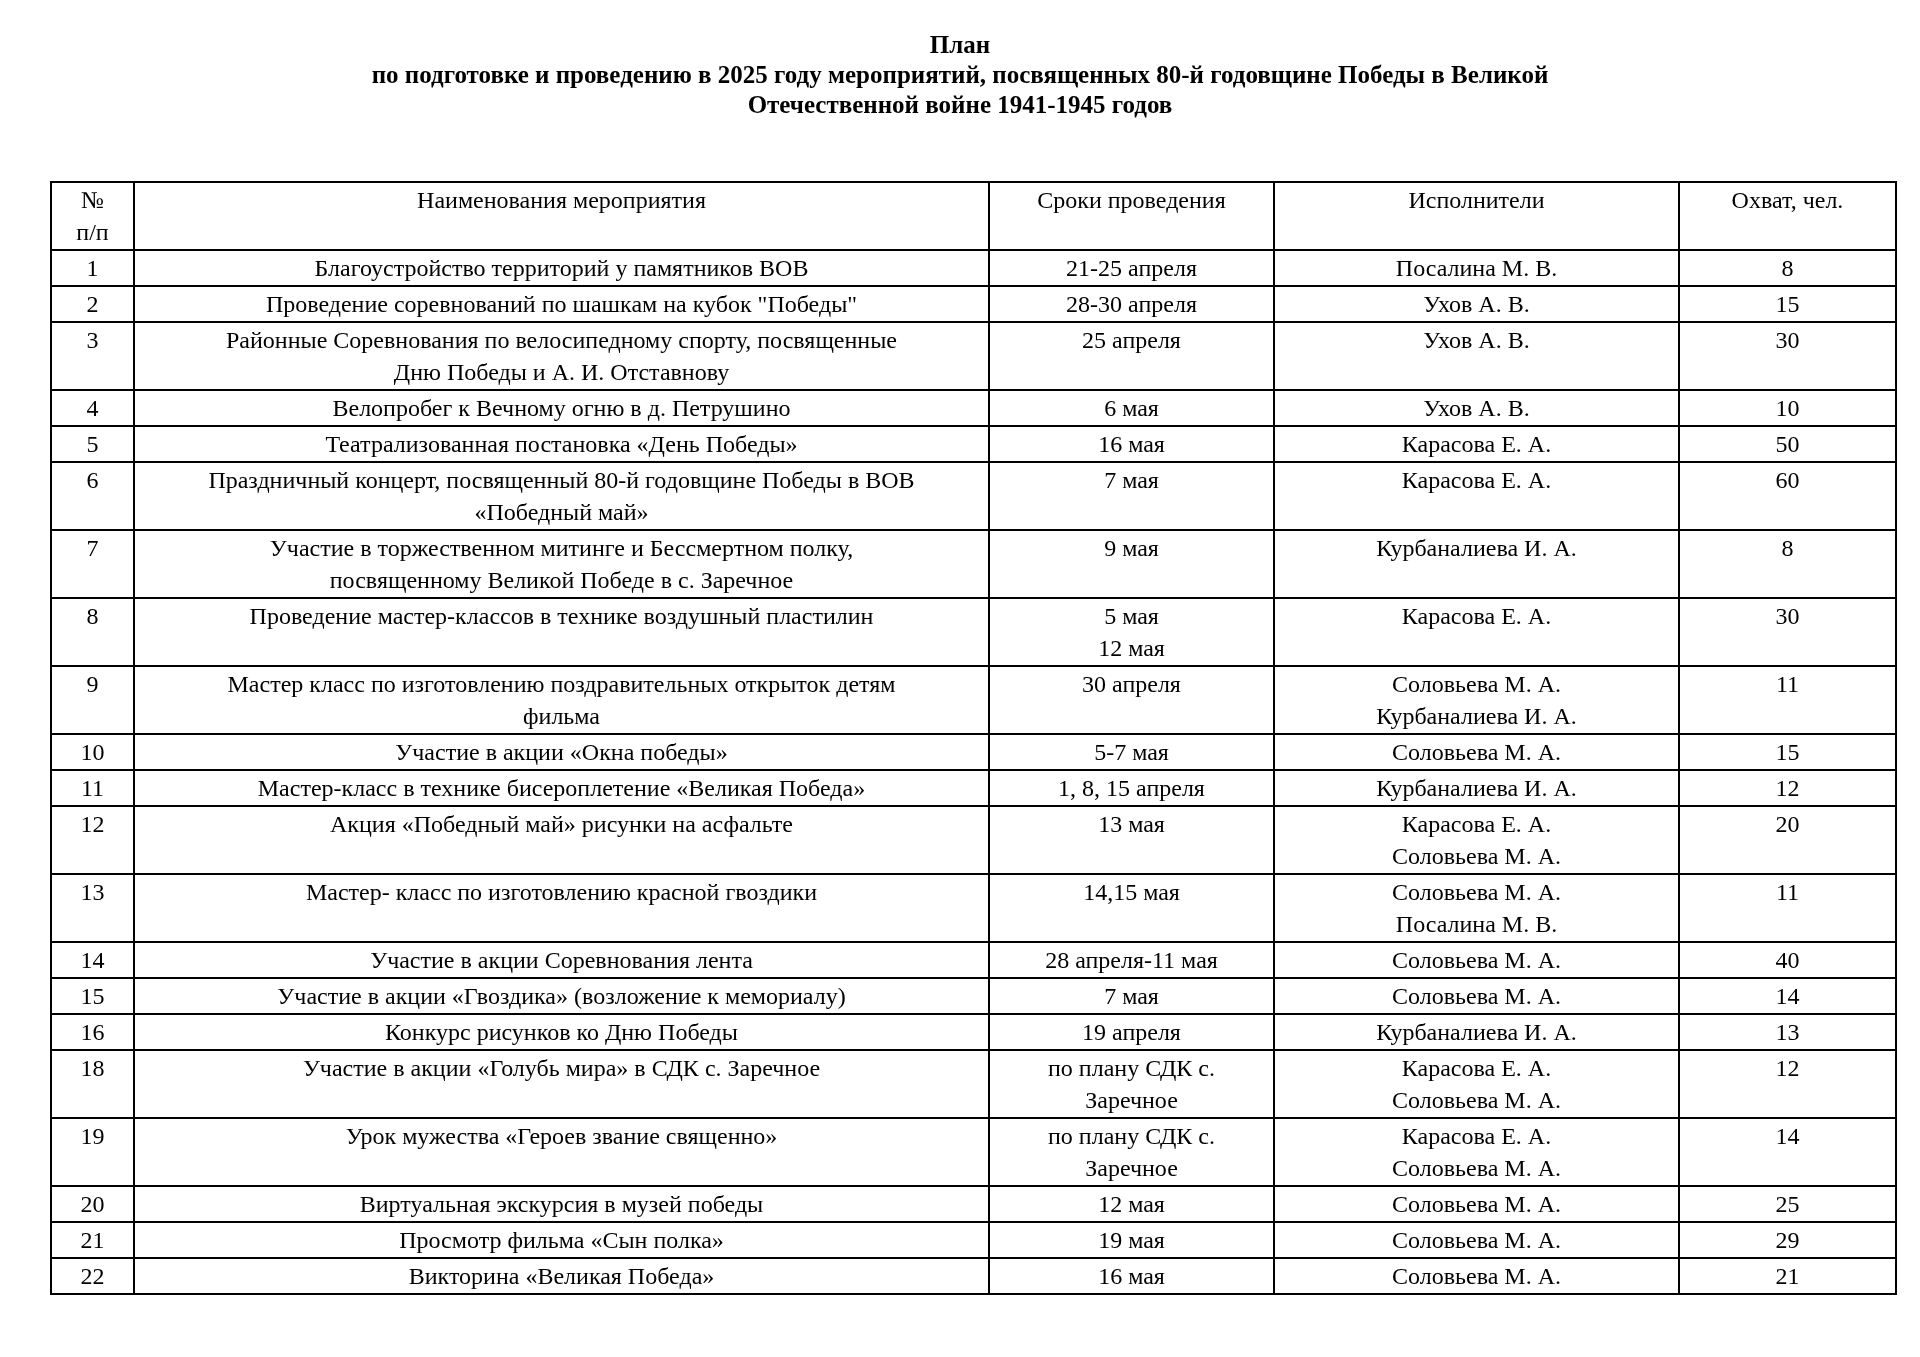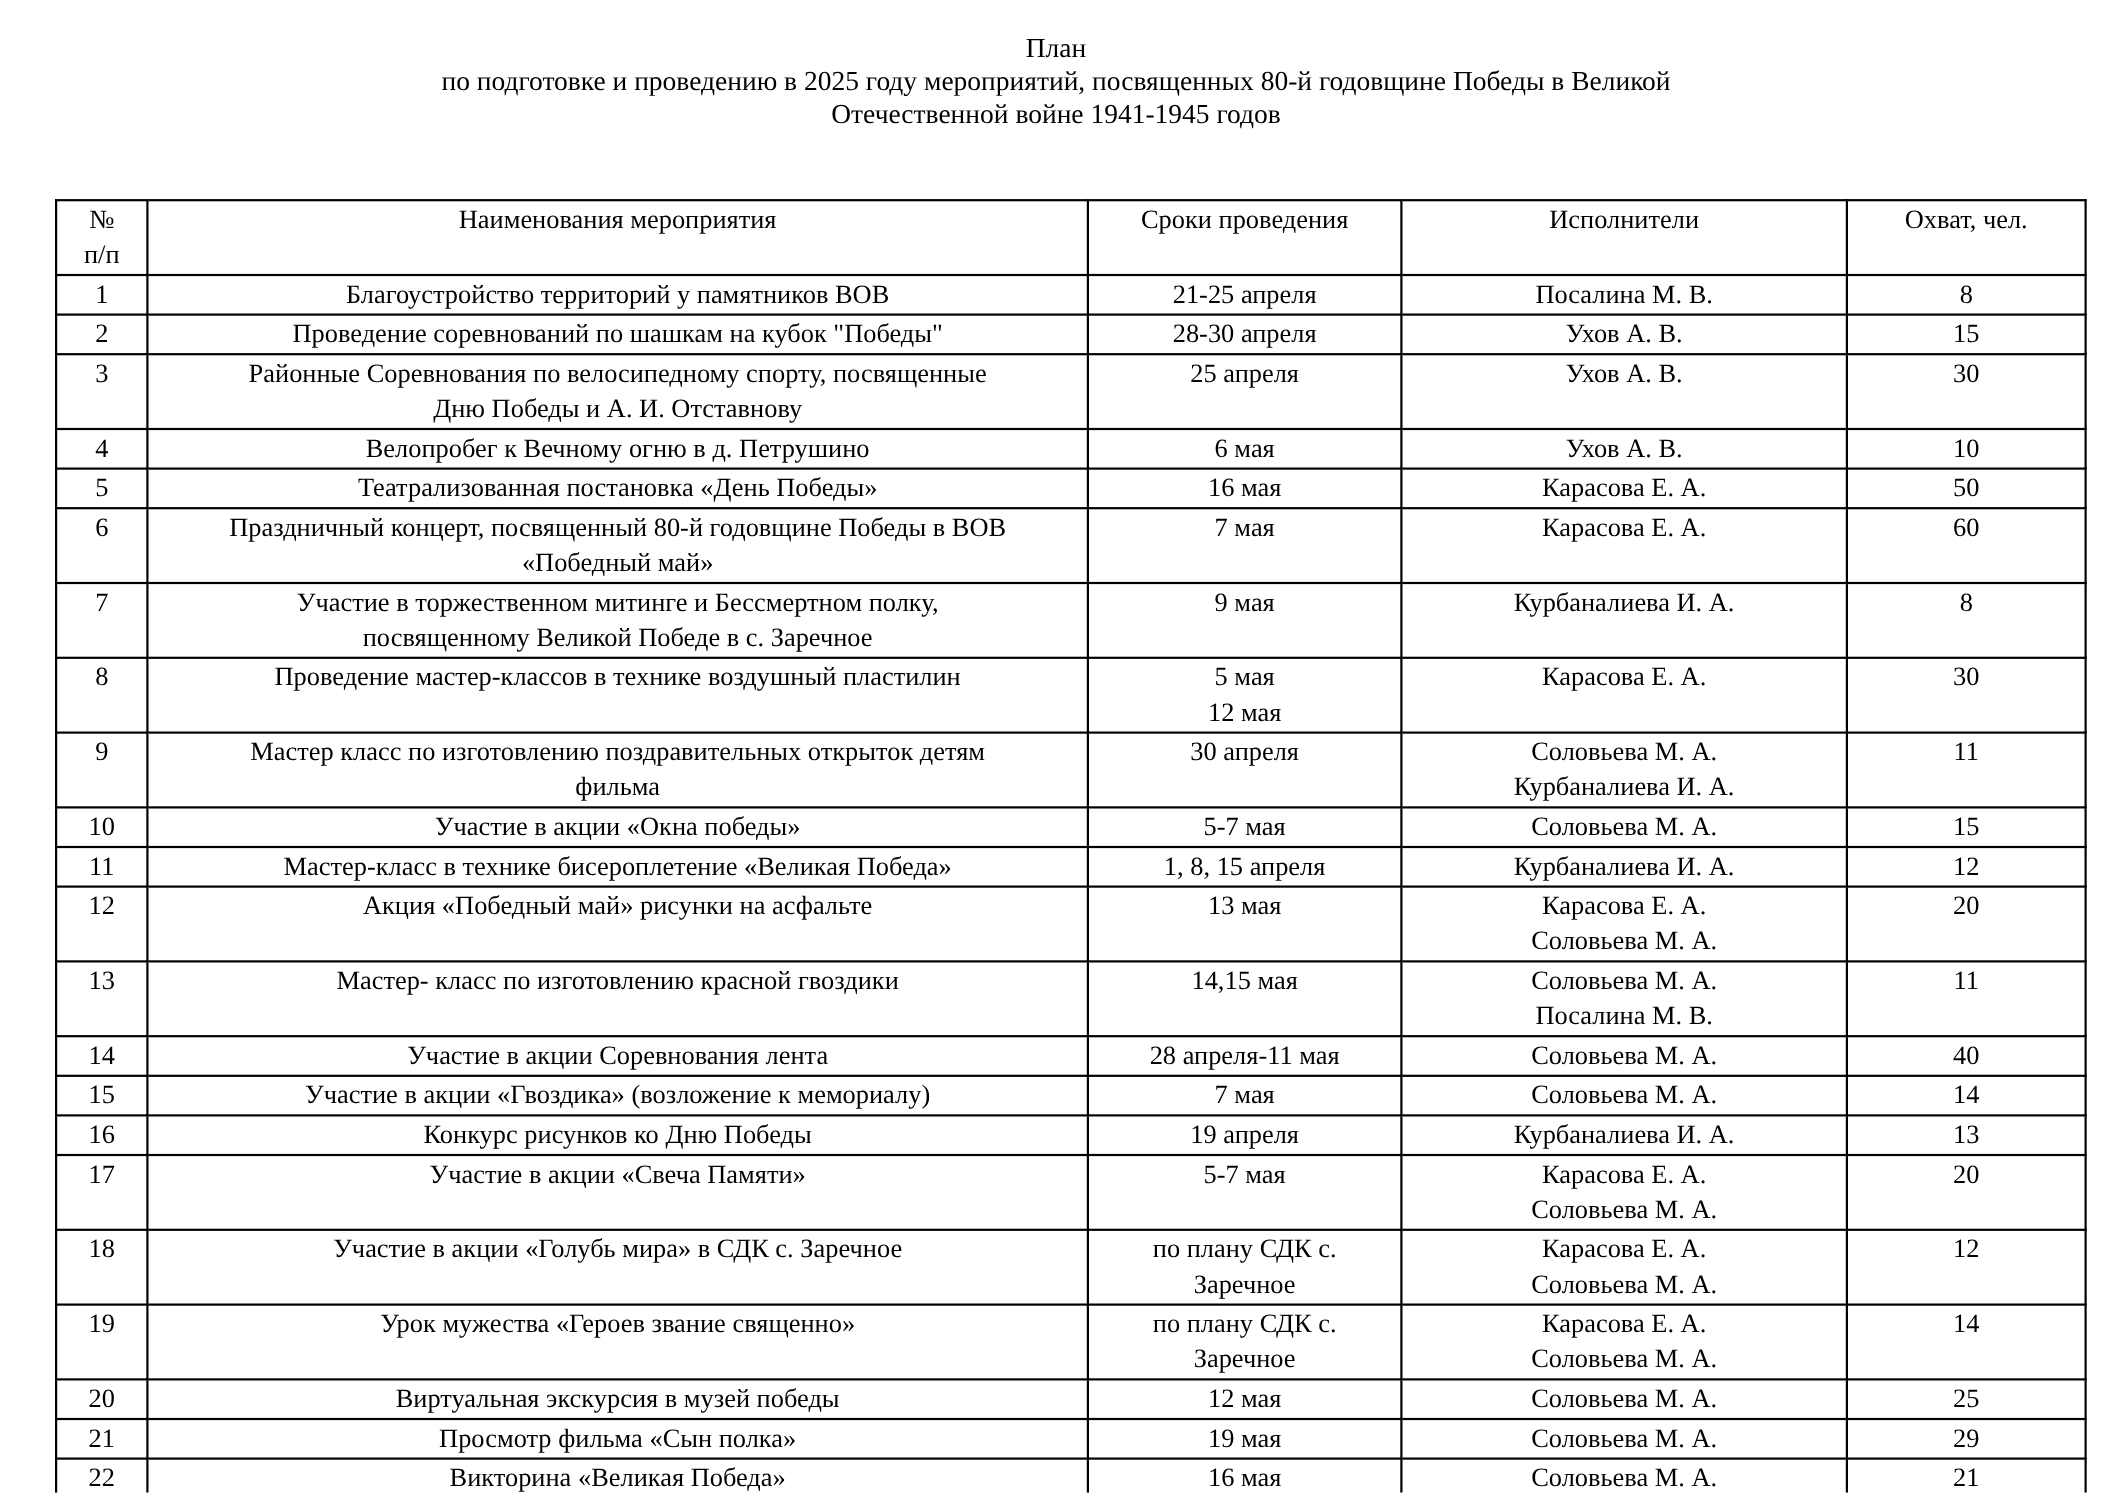--- a/index.html
+++ b/index.html
@@ -14,21 +14,21 @@
     width: 1920px;
     height: 1357px;
     background: #ffffff;
     overflow: hidden;
   }
   .doc-title {
     padding-top: 30px;
     margin: 0;
     text-align: center;
     font-size: 25px;
-    font-weight: normal;
+    font-weight: bold;
     line-height: 30px;
     white-space: pre-line;
   }
   table.plan-table {
     position: absolute;
     left: 50px;
     top: 181px;
     width: 1845px;
     border-collapse: collapse;
     table-layout: fixed;
@@ -191,28 +191,20 @@
           <td>14</td>
         </tr>
         <tr>
           <td>16</td>
           <td>Конкурс рисунков ко Дню Победы</td>
           <td>19 апреля</td>
           <td>Курбаналиева И. А.</td>
           <td>13</td>
         </tr>
         <tr>
-          <td>17</td>
-          <td>Участие в акции «Свеча Памяти»</td>
-          <td>5-7 мая</td>
-          <td>Карасова Е. А.
-Соловьева М. А.</td>
-          <td>20</td>
-        </tr>
-        <tr>
           <td>18</td>
           <td>Участие в акции «Голубь мира» в СДК с. Заречное</td>
           <td>по плану СДК с.
 Заречное</td>
           <td>Карасова Е. А.
 Соловьева М. А.</td>
           <td>12</td>
         </tr>
         <tr>
           <td>19</td>

